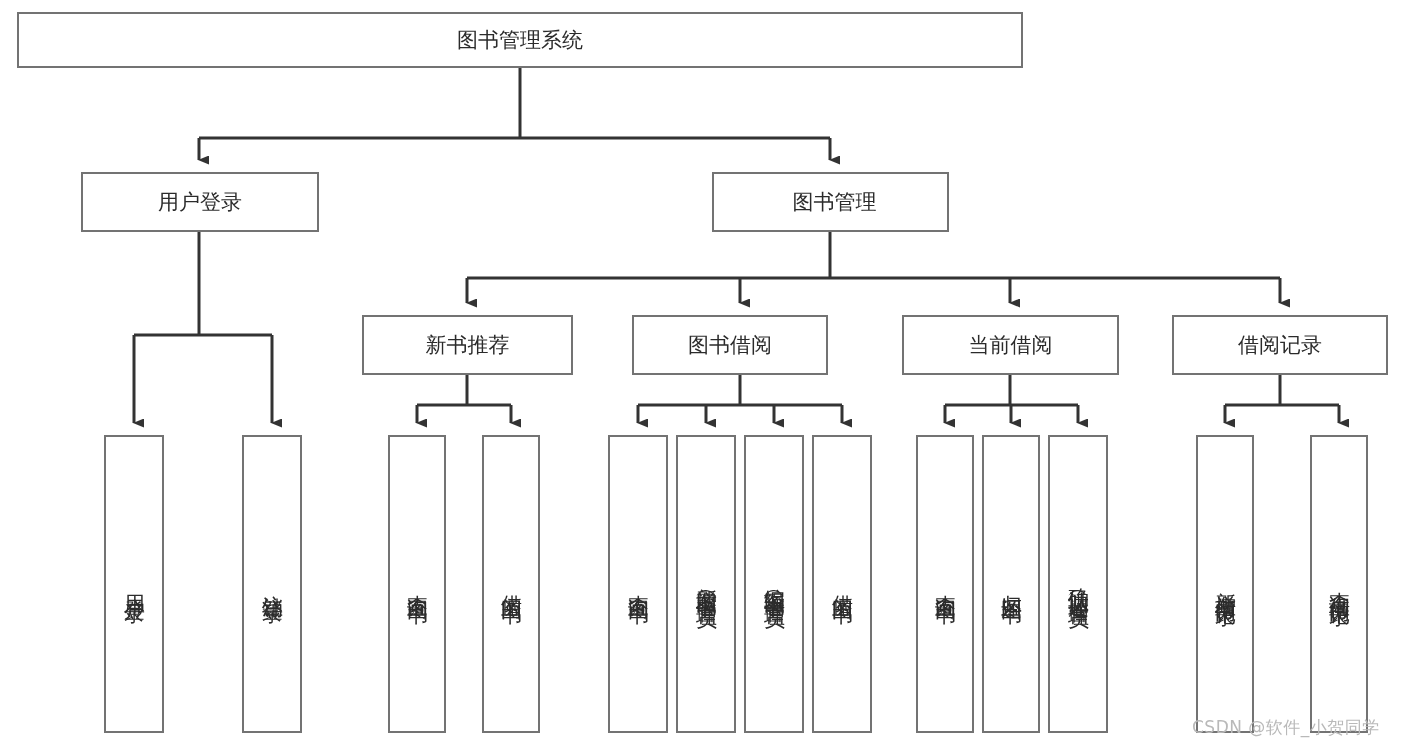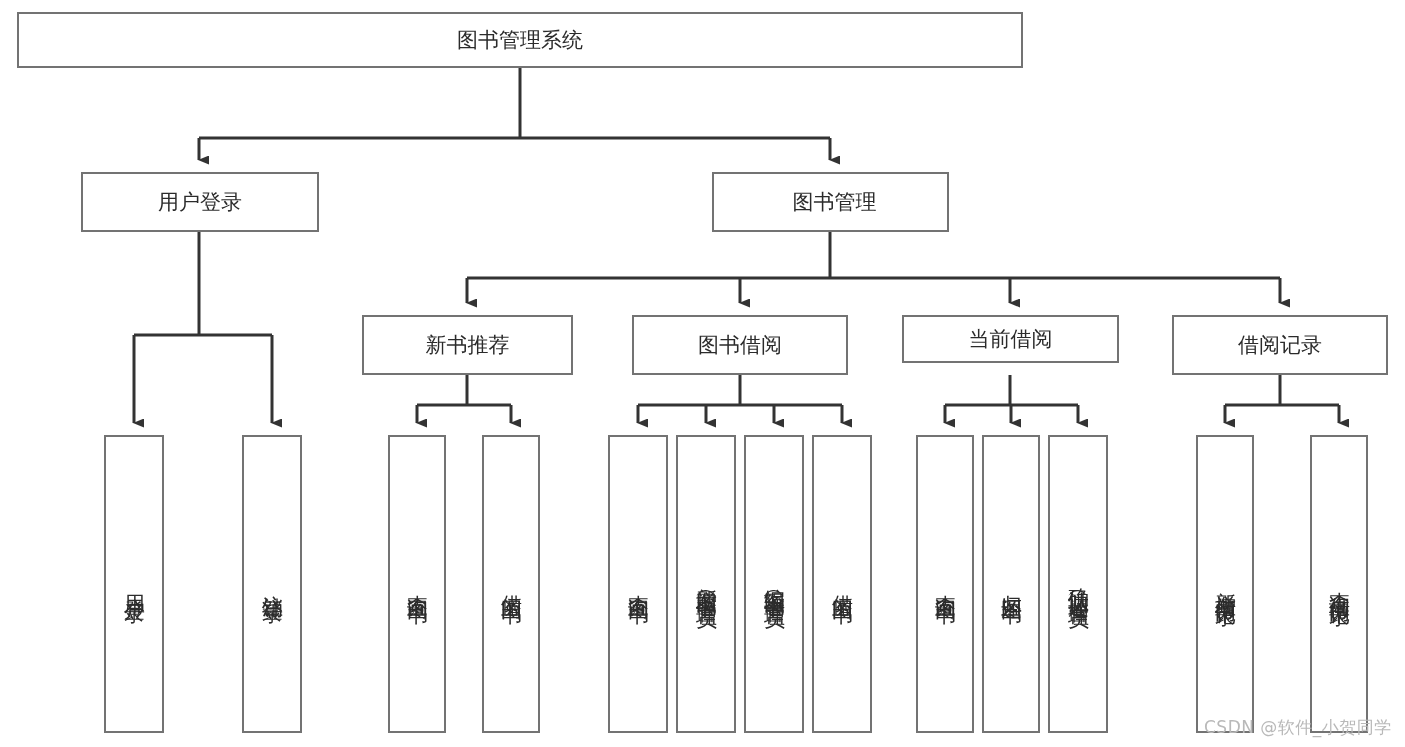--- a/index.html
+++ b/index.html
@@ -51,21 +51,20 @@
     font-size: 21px;
     letter-spacing: 3px;
     line-height: 1;
   }
   .watermark {
     position: absolute;
     font-size: 17px;
     color: #b9b9b9;
     white-space: nowrap;
     letter-spacing: 0.5px;
-    margin-left: 12px;
   }
 </style>
 </head>
 <body>
 
 <div id="diagram-root">
 
   <svg id="edges-layer" viewBox="0 0 1405 747" width="1405" height="747" xmlns="http://www.w3.org/2000/svg">
     <defs>
       <marker id="arrowhead" markerWidth="9" markerHeight="11" refX="4.5" refY="10" orient="auto" markerUnits="userSpaceOnUse">
@@ -125,24 +124,24 @@
   <div class="node horizontal" style="left: 81px; top: 172px; width: 238px; height: 60px;">
     <span class="node-label">用户登录</span>
   </div>
   <div class="node horizontal" style="left: 712px; top: 172px; width: 237px; height: 60px; padding-left: 8px;">
     <span class="node-label">图书管理</span>
   </div>
 
   <div class="node horizontal" style="left: 362px; top: 315px; width: 211px; height: 60px; justify-content: center;">
     <span class="node-label">新书推荐</span>
   </div>
-  <div class="node horizontal" style="left: 632px; top: 315px; width: 216px; height: 60px;">
+  <div class="node horizontal" style="left: 632px; top: 315px; width: 196px; height: 60px;">
     <span class="node-label">图书借阅</span>
   </div>
-  <div class="node horizontal" style="left: 902px; top: 315px; width: 217px; height: 48px;">
+  <div class="node horizontal" style="left: 902px; top: 315px; width: 217px; height: 60px;">
     <span class="node-label">当前借阅</span>
   </div>
   <div class="node horizontal" style="left: 1172px; top: 315px; width: 216px; height: 60px; justify-content: center;">
     <span class="node-label">借阅记录</span>
   </div>
 
   <div class="node vertical" style="left: 104px; top: 435px; width: 60px; height: 298px;">
     <span class="node-label">用户登录</span>
   </div>
   <div class="node vertical" style="left: 242px; top: 435px; width: 60px; height: 298px;">

